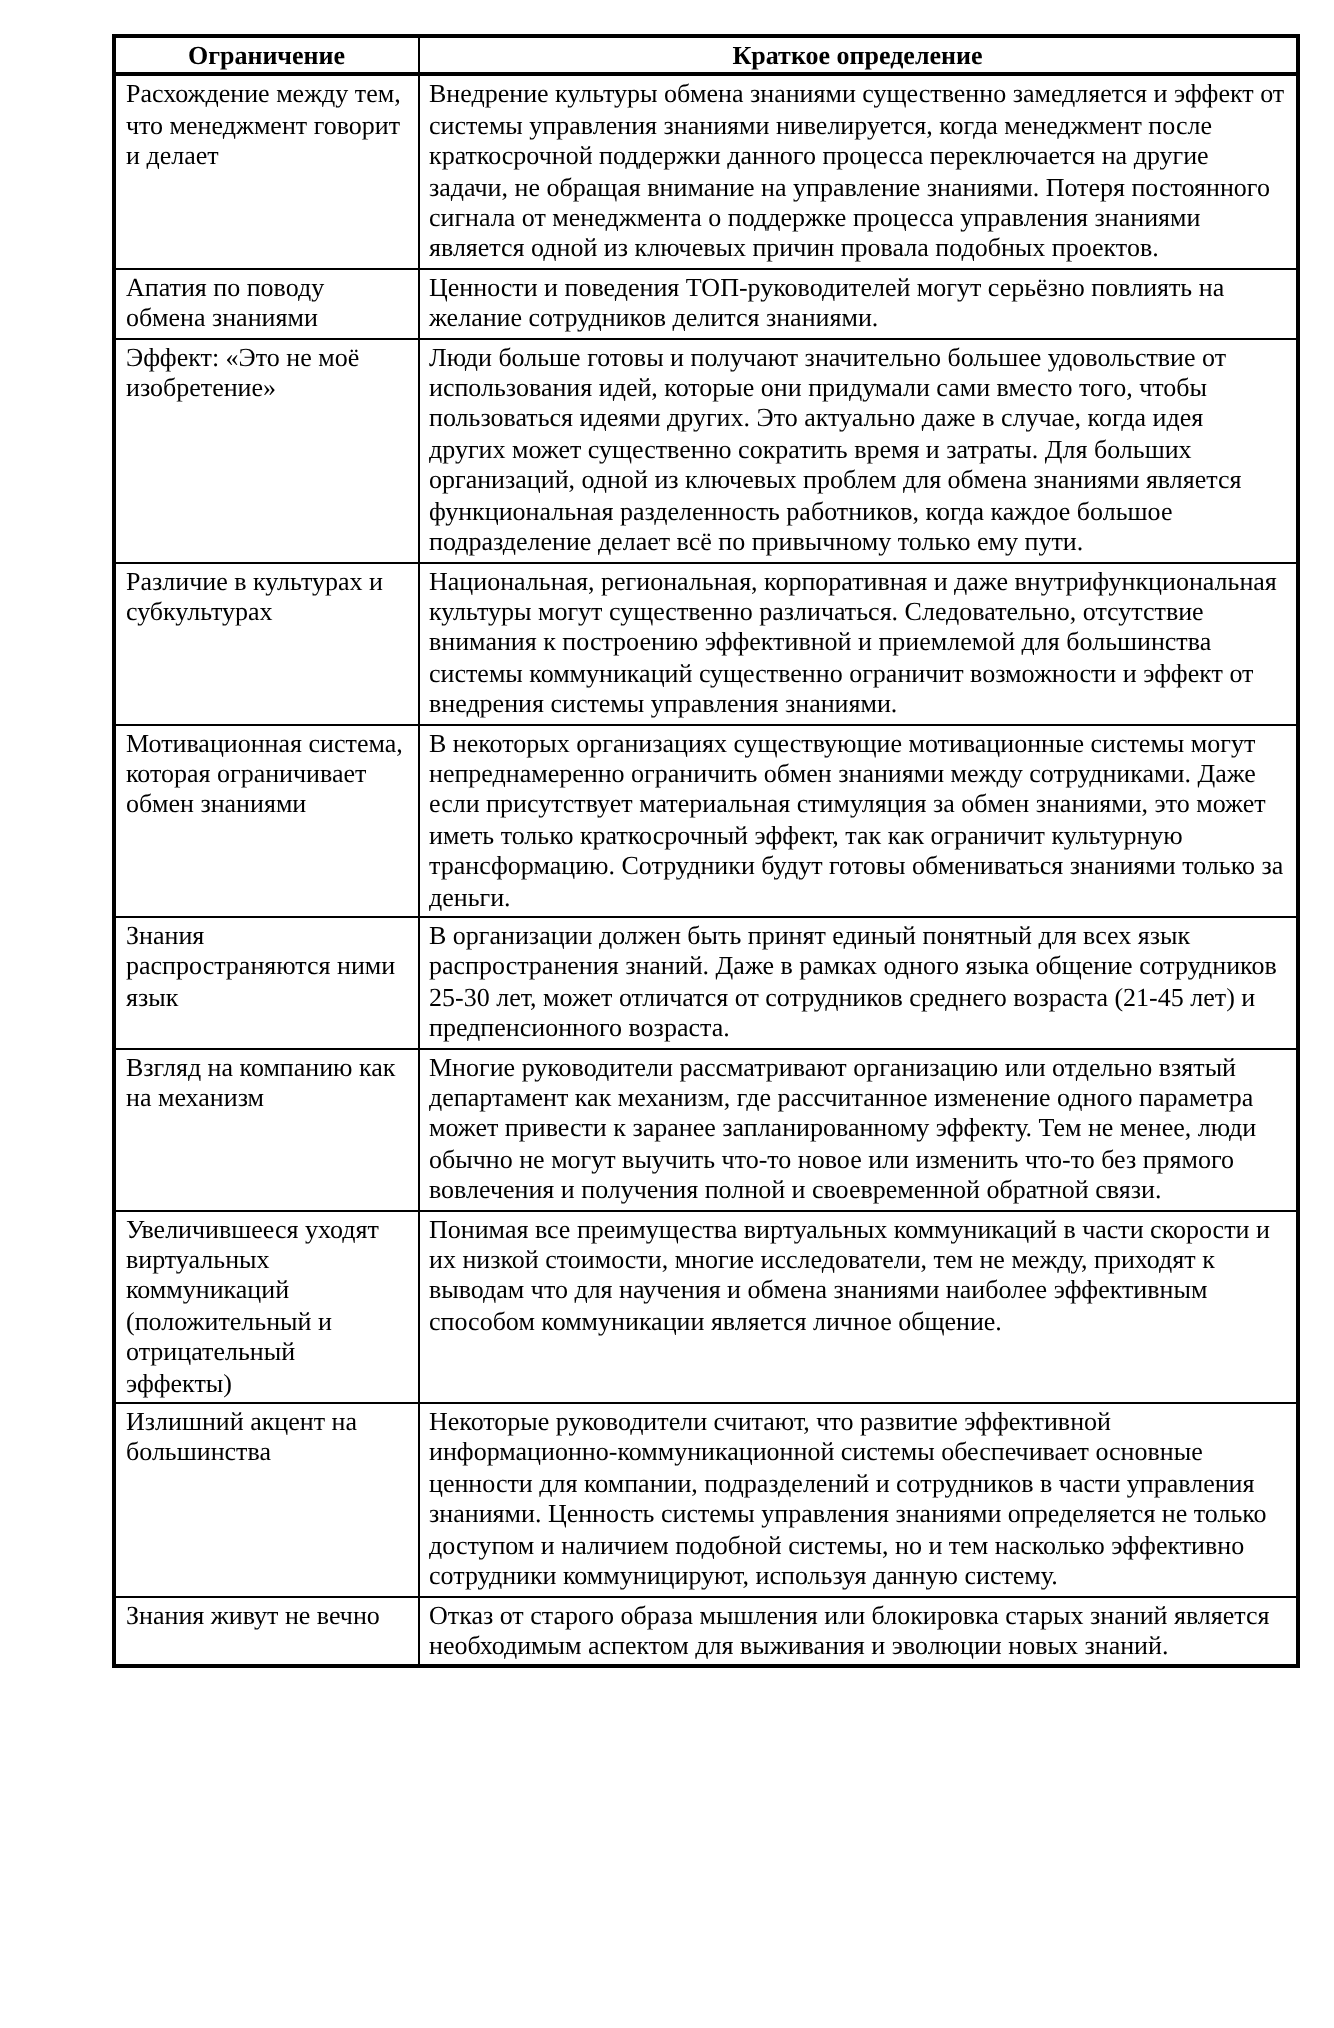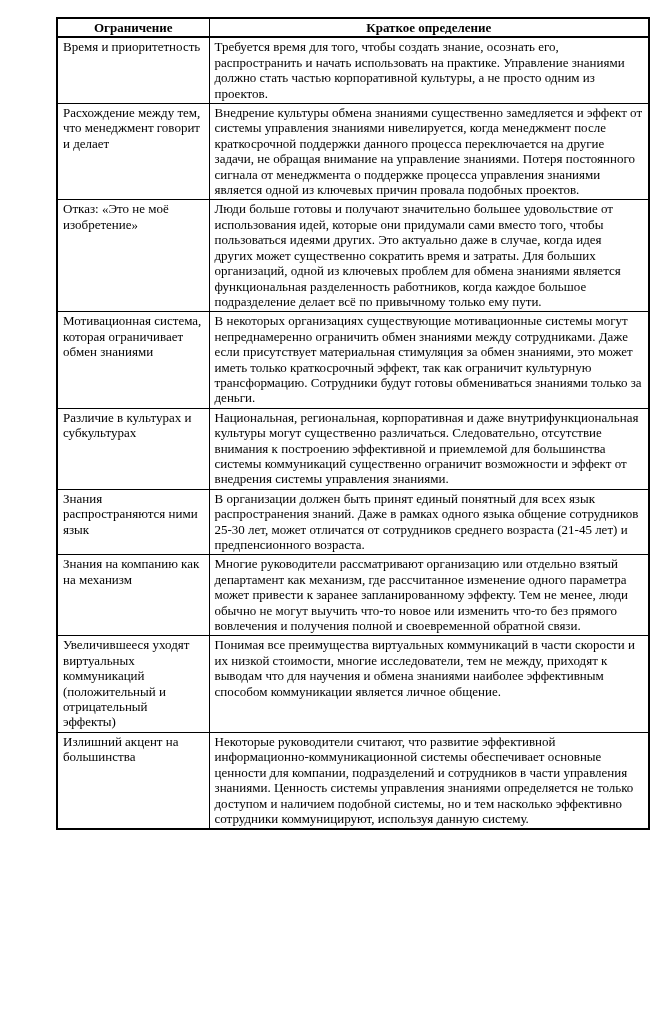--- a/index.html
+++ b/index.html
@@ -56,50 +56,54 @@
       <col class="c2">
     </colgroup>
     <thead>
       <tr>
         <th>Ограничение</th>
         <th>Краткое определение</th>
       </tr>
     </thead>
     <tbody id="table-body">
         <tr>
-          <td class="limitation">Время и приоритетность</td>
-          <td class="definition">Требуется время для того, чтобы создать знание, осознать его, распространить и начать использовать на практике. Управление знаниями должно стать частью корпоративной культуры, а не просто одним из проектов.</td>
-        </tr>
-        <tr>
           <td class="limitation">Расхождение между тем, что менеджмент говорит и делает</td>
           <td class="definition">Внедрение культуры обмена знаниями существенно замедляется и эффект от системы управления знаниями нивелируется, когда менеджмент после краткосрочной поддержки данного процесса переключается на другие задачи, не обращая внимание на управление знаниями. Потеря постоянного сигнала от менеджмента о поддержке процесса управления знаниями является одной из ключевых причин провала подобных проектов.</td>
         </tr>
         <tr>
-          <td class="limitation">Отказ: «Это не моё изобретение»</td>
+          <td class="limitation">Апатия по поводу обмена знаниями</td>
+          <td class="definition">Ценности и поведения ТОП-руководителей могут серьёзно повлиять на желание сотрудников делится знаниями.</td>
+        </tr>
+        <tr>
+          <td class="limitation">Эффект: «Это не моё изобретение»</td>
           <td class="definition">Люди больше готовы и получают значительно большее удовольствие от использования идей, которые они придумали сами вместо того, чтобы пользоваться идеями других. Это актуально даже в случае, когда идея других может существенно сократить время и затраты. Для больших организаций, одной из ключевых проблем для обмена знаниями является функциональная разделенность работников, когда каждое большое подразделение делает всё по привычному только ему пути.</td>
+        </tr>
+        <tr>
+          <td class="limitation">Различие в культурах и субкультурах</td>
+          <td class="definition">Национальная, региональная, корпоративная и даже внутрифункциональная культуры могут существенно различаться. Следовательно, отсутствие внимания к построению эффективной и приемлемой для большинства системы коммуникаций существенно ограничит возможности и эффект от внедрения системы управления знаниями.</td>
         </tr>
         <tr>
           <td class="limitation">Мотивационная система, которая ограничивает обмен знаниями</td>
           <td class="definition">В некоторых организациях существующие мотивационные системы могут непреднамеренно ограничить обмен знаниями между сотрудниками. Даже если присутствует материальная стимуляция за обмен знаниями, это может иметь только краткосрочный эффект, так как ограничит культурную трансформацию. Сотрудники будут готовы обмениваться знаниями только за деньги.</td>
         </tr>
         <tr>
-          <td class="limitation">Различие в культурах и субкультурах</td>
-          <td class="definition">Национальная, региональная, корпоративная и даже внутрифункциональная культуры могут существенно различаться. Следовательно, отсутствие внимания к построению эффективной и приемлемой для большинства системы коммуникаций существенно ограничит возможности и эффект от внедрения системы управления знаниями.</td>
-        </tr>
-        <tr>
           <td class="limitation">Знания распространяются ними язык</td>
           <td class="definition">В организации должен быть принят единый понятный для всех язык распространения знаний. Даже в рамках одного языка общение сотрудников 25-30 лет, может отличатся от сотрудников среднего возраста (21-45 лет) и предпенсионного возраста.</td>
         </tr>
         <tr>
-          <td class="limitation">Знания на компанию как на механизм</td>
+          <td class="limitation">Взгляд на компанию как на механизм</td>
           <td class="definition">Многие руководители рассматривают организацию или отдельно взятый департамент как механизм, где рассчитанное изменение одного параметра может привести к заранее запланированному эффекту. Тем не менее, люди обычно не могут выучить что-то новое или изменить что-то без прямого вовлечения и получения полной и своевременной обратной связи.</td>
         </tr>
         <tr>
           <td class="limitation">Увеличившееся уходят виртуальных коммуникаций (положительный и отрицательный эффекты)</td>
           <td class="definition">Понимая все преимущества виртуальных коммуникаций в части скорости и их низкой стоимости, многие исследователи, тем не между, приходят к выводам что для научения и обмена знаниями наиболее эффективным способом коммуникации является личное общение.</td>
         </tr>
         <tr>
           <td class="limitation">Излишний акцент на большинства</td>
           <td class="definition">Некоторые руководители считают, что развитие эффективной информационно-коммуникационной системы обеспечивает основные ценности для компании, подразделений и сотрудников в части управления знаниями. Ценность системы управления знаниями определяется не только доступом и наличием подобной системы, но и тем насколько эффективно сотрудники коммуницируют, используя данную систему.</td>
         </tr>
+        <tr>
+          <td class="limitation">Знания живут не вечно</td>
+          <td class="definition">Отказ от старого образа мышления или блокировка старых знаний является необходимым аспектом для выживания и эволюции новых знаний.</td>
+        </tr>
       </tbody>
   </table>
 </div>
 
 </body></html>

